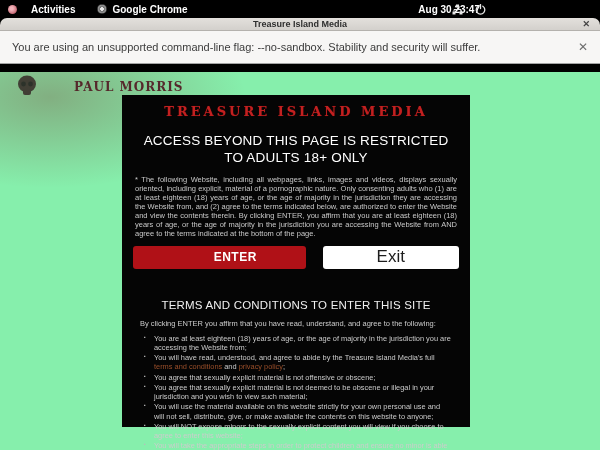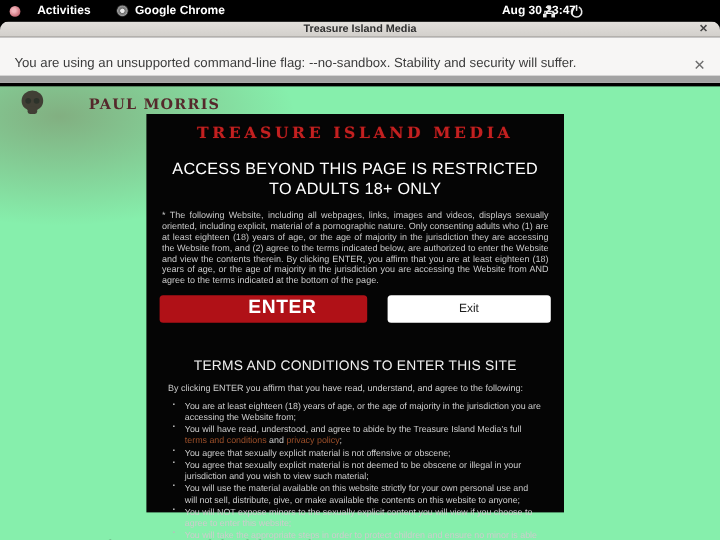--- a/index.html
+++ b/index.html
@@ -22,21 +22,21 @@
   
   .titlebar { position:absolute; left:0; top:18px; width:600px; height:13px;
               background:linear-gradient(#e3e0dc,#d3d0cc); border-bottom:1px solid #b4b1ad;
               border-radius:7px 7px 0 0; display:flex; align-items:center; justify-content:center;
               font-size:9px; font-weight:bold; color:#2f2f2f; }
   .titlebar .close { position:absolute; right:10px; top:1px; font-size:9px; color:#444;
                      font-weight:bold; cursor:default; }
 
   
   .infobar { position:absolute; left:0; top:31px; width:600px; height:28px; background:#f7f6f5;
-             border-bottom:6px solid #a3a3a3; display:flex; 
+             border-bottom:1px solid #a3a3a3; display:flex; align-items:center;
              font-size:11px; color:#3c3c3c; padding:16px 12px; }
   .infobar .close { margin-left:auto; color:#6e6e6e; font-size:12px; cursor:default; }
 
   
   .page { position:absolute; left:0; top:72px; width:600px; height:391px; background:#86efac; }
   .page::before { content:""; position:absolute; inset:0;
                   background:radial-gradient(ellipse 280px 130px at 50px 25px, rgba(122,52,46,.34), transparent 70%); }
   .bg-brand { position:absolute; left:74px; top:8px; font-family:"DejaVu Serif", serif;
               font-weight:bold; font-size:12px; letter-spacing:1px; color:#55282b; }
   .bg-skull { position:absolute; left:14px; top:2px; opacity:.85; }
@@ -50,22 +50,22 @@
              font-size:13px; letter-spacing:3px; color:var(--brand-red,#c32020);
              text-shadow:0 0 1px #5a0d0d; }
   .m-heading { margin:13px auto 0; width:322px; font-size:13.5px; line-height:1.28; color:#fff;
                letter-spacing:.2px;text-align:center; }
   .m-disclaimer { margin:8px 13px 0; font-size:7.5px; line-height:1.22; text-align:justify;
                   color:#c9c9c9; }
   .m-buttons { display:flex; gap:17px; margin:7px 11px 0; }
   .btn { height:23px; border:none; border-radius:3px; display:flex; align-items:center;
          justify-content:center; cursor:pointer; }
   .btn-enter { flex:1.03; background:var(--accent-red,#b01117); color:#fff;
-               font-weight:bold; font-size:16px; letter-spacing:.5px;padding-left:32px; }
-  .btn-exit { flex:1; background:#fff; color:#1d1d1d; font-size:10px; }
+               font-weight:bold; font-size:12px; letter-spacing:.5px;padding-left:32px; }
+  .btn-exit { flex:1; background:#fff; color:#1d1d1d; font-size:17px; }
   .m-terms-heading { margin-top:30px; font-size:11.5px; color:#f0f0f0; letter-spacing:.2px; }
   .m-terms-intro { margin:8px 18px 0; font-size:7.5px; text-align:left; color:#cccccc; }
   .m-terms { margin:6px 18px 0 22px; text-align:left; list-style:none; }
   .m-terms li { position:relative; padding-left:10px; font-size:7.4px; line-height:1.25;
                 color:#cccccc; margin-bottom:1px; }
   .m-terms li::before { content:"▪"; position:absolute; left:0; top:0; font-size:5px; color:#bbb; }
   .tlink { color:var(--link-color,#9b4f2a);margin-top:13px; }
 </style>
 </head>
 <body>

